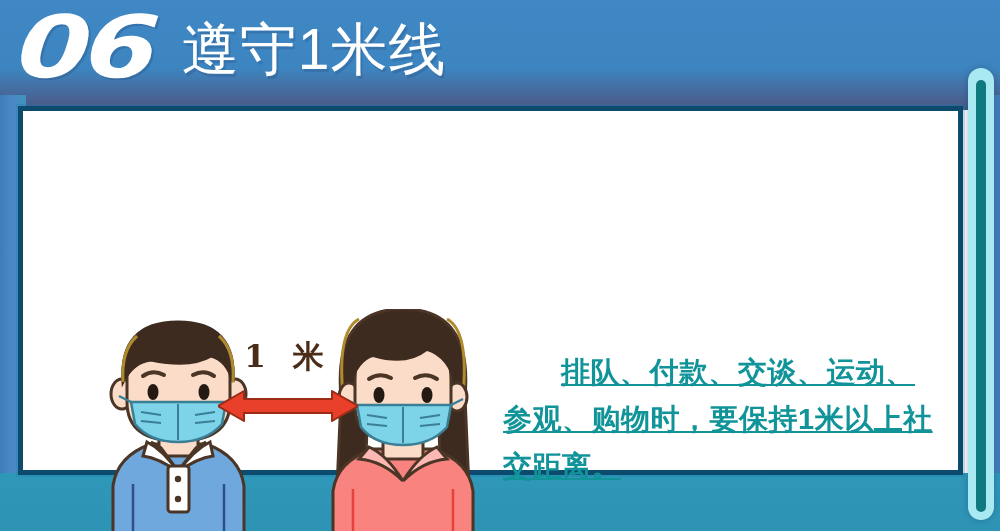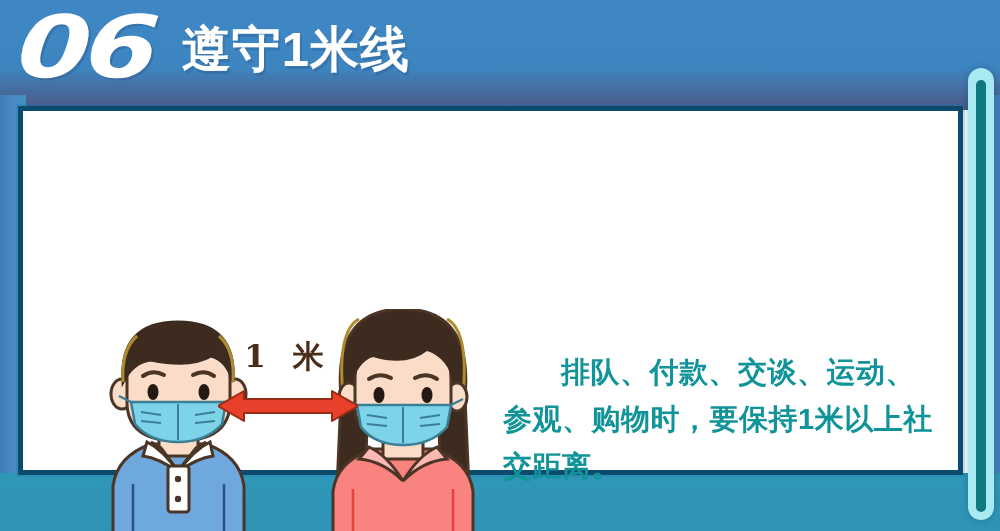--- a/index.html
+++ b/index.html
@@ -40,21 +40,21 @@
     letter-spacing:-4px;
     margin-left:18px;
     transform:scaleX(1.22) skewX(-4deg);
     transform-origin:left center;
     line-height:1;
     text-shadow:2px 2px 0 rgba(40,80,130,.35);
     padding-bottom:6px;
   }
   .head-title{
     color:#ffffff;
-    font-size:49px;font-weight:bold;
+    font-size:57px;font-weight:normal;
     margin-left:52px;
     letter-spacing:1px;
     text-shadow:2px 3px 0 rgba(40,80,130,.30);
     white-space:nowrap;
   }
   
   .card{
     position:absolute;left:18px;top:106px;
     width:945px;height:369px;
     background:#ffffff;
@@ -94,21 +94,21 @@
     letter-spacing:8px;
   }
   .arrow-svg{position:absolute;left:0;top:52px;}
   
   .copy{
     position:absolute;left:480px;top:238px;width:440px;
     color:#119499;
     font-size:29px;font-weight:bold;line-height:1.62;
     letter-spacing:.5px;
   }
-  .copy p{margin:0;text-indent:2em;}
+  .copy p{margin:0;text-indent:2em;text-decoration:underline;}
 </style>
 </head>
 <body>
 
 <div class="poster">
 
   <div class="bg-top"></div>
   <div class="bg-left"></div>
   <div class="bg-right"></div>
   <div class="bg-bottom"></div>

